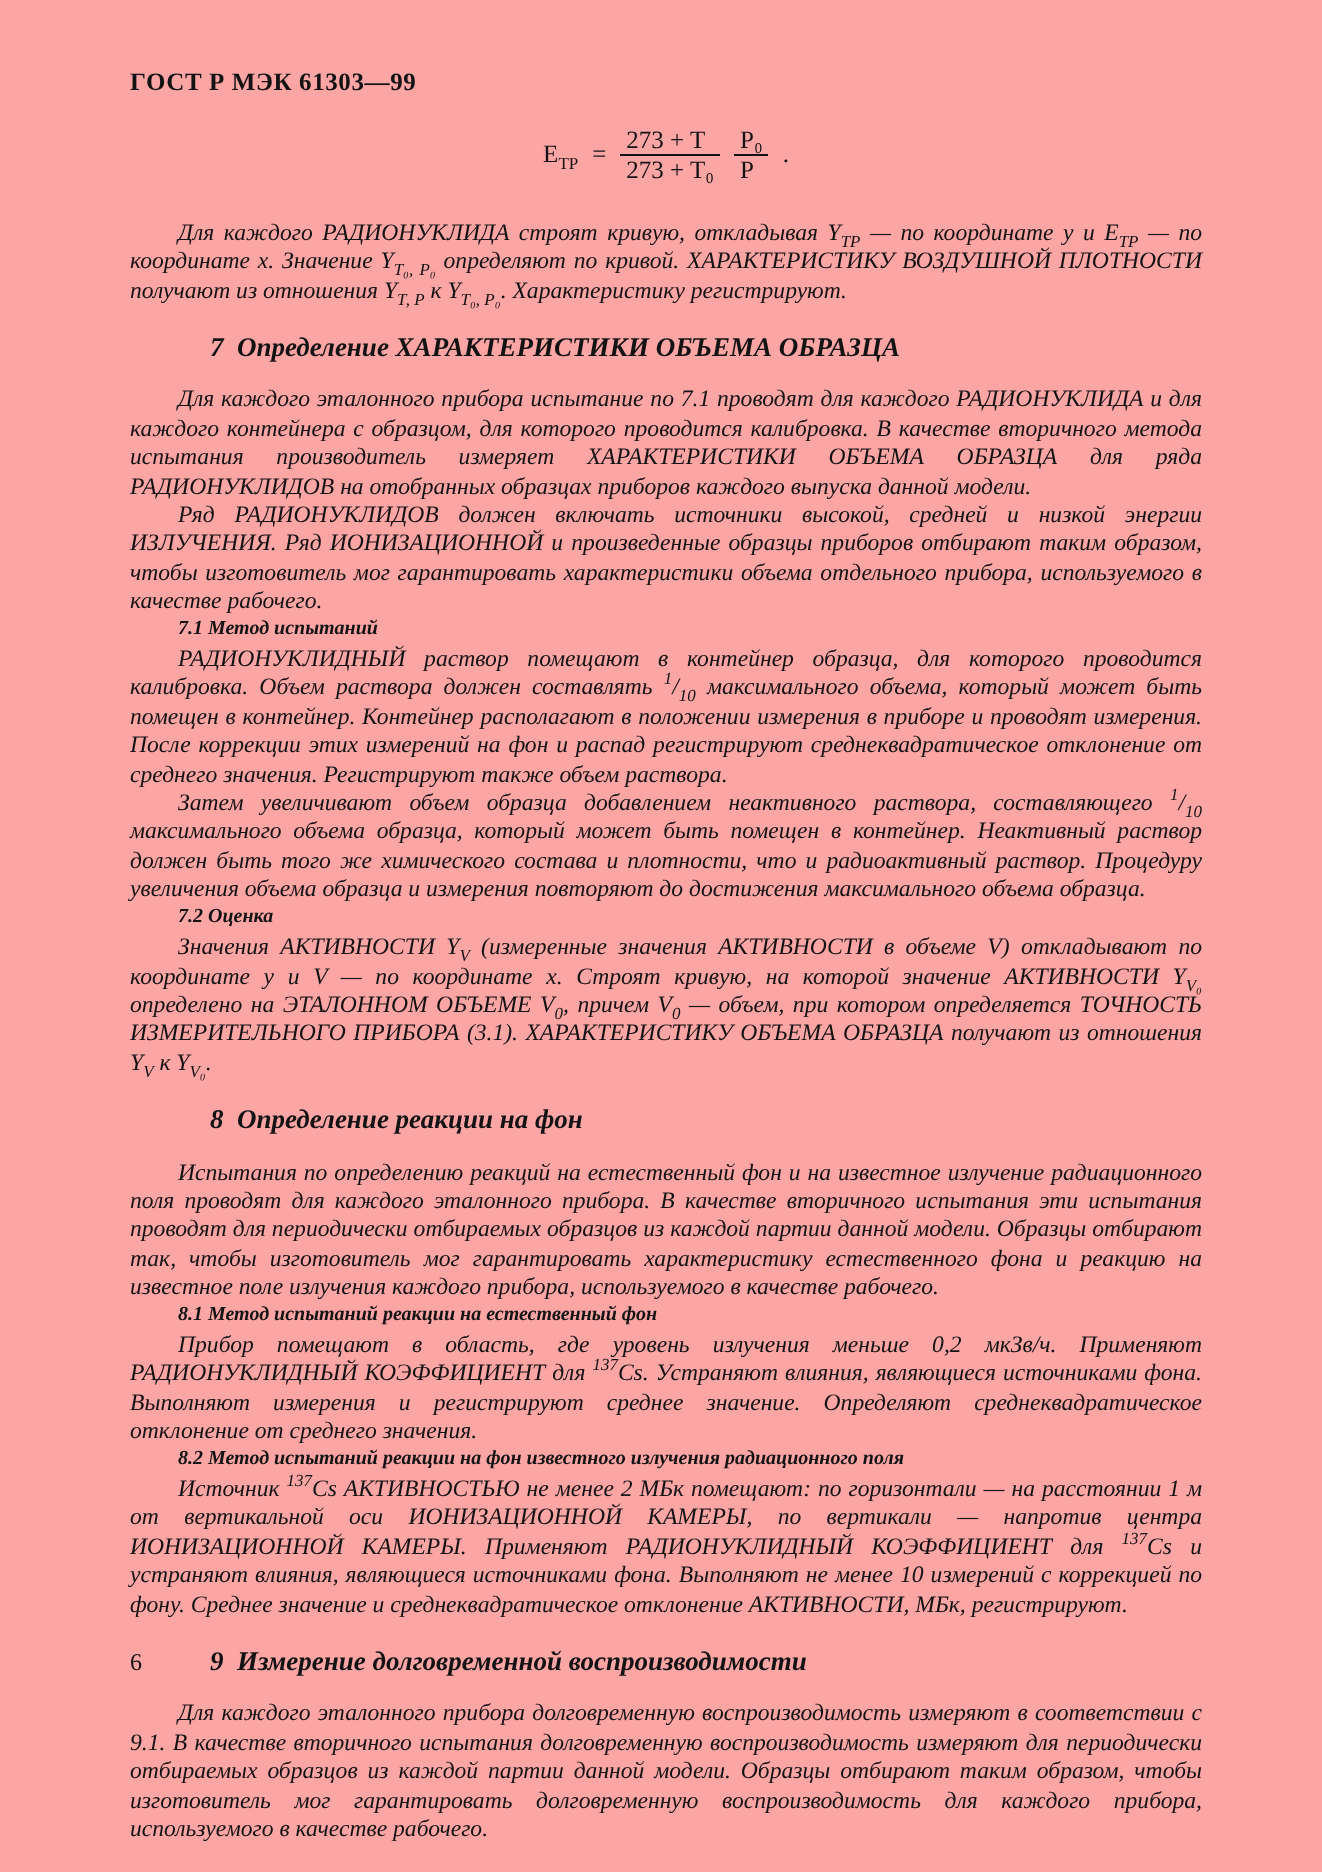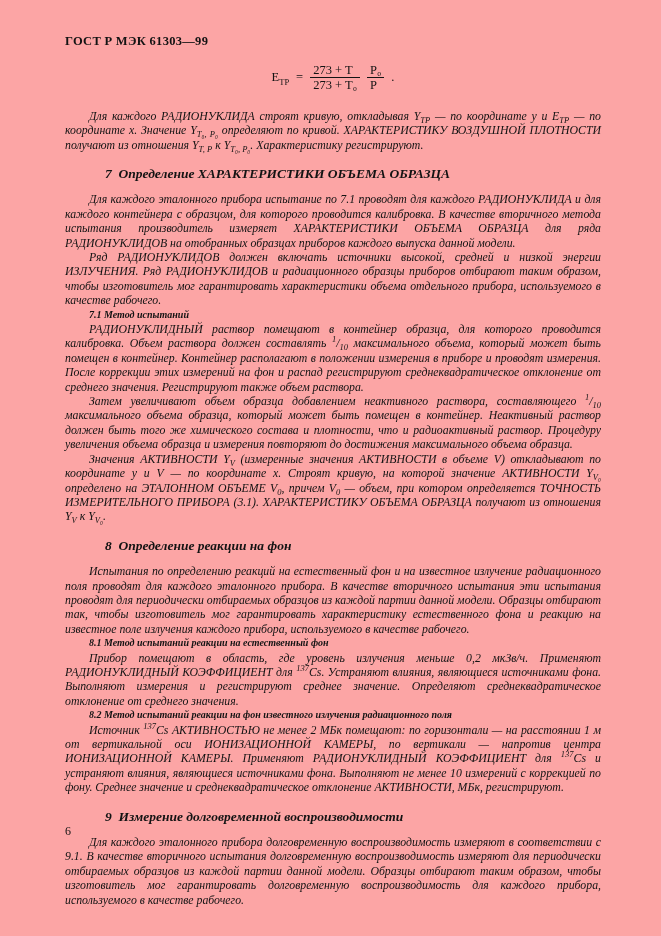--- a/index.html
+++ b/index.html
@@ -87,26 +87,27 @@
     </span>
     <span>.</span>
   </div>
 
   <div class="body-text">
 
     <p class="para"><span>Для каждого РАДИОНУКЛИДА строят кривую, откладывая </span><span>Y</span><sub>ТР</sub><span> — по координате у и </span><span>E</span><sub>ТР</sub><span> — по координате х. Значение </span><span>Y</span><sub>Т₀, Р₀</sub><span> определяют по кривой. ХАРАКТЕРИСТИКУ ВОЗДУШНОЙ ПЛОТНОСТИ получают из отношения </span><span>Y</span><sub>Т, Р</sub><span> к </span><span>Y</span><sub>Т₀, Р₀</sub><span>. Характеристику регистрируют.</span></p>
 
     <div class="section-head">7&nbsp;&nbsp;Определение ХАРАКТЕРИСТИКИ ОБЪЕМА ОБРАЗЦА</div>
     <p class="para">Для каждого эталонного прибора испытание по 7.1 проводят для каждого РАДИОНУКЛИДА и для каждого контейнера с образцом, для которого проводится калибровка. В качестве вторичного метода испытания производитель измеряет ХАРАКТЕРИСТИКИ ОБЪЕМА ОБРАЗЦА для ряда РАДИОНУКЛИДОВ на отобранных образцах приборов каждого выпуска данной модели.</p>
-    <p class="para">Ряд РАДИОНУКЛИДОВ должен включать источники высокой, средней и низкой энергии ИЗЛУЧЕНИЯ. Ряд РАДИОНУКЛИДОВ и радиационного образцы приборов отбирают таким образом, чтобы изготовитель мог гарантировать характеристики объема отдельного прибора, используемого в качестве рабочего.</p>
+    <p class="para">Ряд РАДИОНУКЛИДОВ должен включать источники высокой, средней и низкой энергии ИЗЛУЧЕНИЯ. Ряд ИОНИЗАЦИОННОЙ и произведенные образцы приборов отбирают таким образом, чтобы изготовитель мог гарантировать характеристики объема отдельного прибора, используемого в качестве рабочего.</p>
 
     <p class="subhead">7.1&nbsp;Метод испытаний</p>
     <p class="para"><span>РАДИОНУКЛИДНЫЙ раствор помещают в контейнер образца, для которого проводится калибровка. Объем раствора должен составлять </span><sup>1</sup><span>/</span><sub>10</sub><span> максимального объема, который может быть помещен в контейнер. Контейнер располагают в положении измерения в приборе и проводят измерения. После коррекции этих измерений на фон и распад регистрируют среднеквадратическое отклонение от среднего значения. Регистрируют также объем раствора.</span></p>
     <p class="para"><span>Затем увеличивают объем образца добавлением неактивного раствора, составляющего </span><sup>1</sup><span>/</span><sub>10</sub><span> максимального объема образца, который может быть помещен в контейнер. Неактивный раствор должен быть того же химического состава и плотности, что и радиоактивный раствор. Процедуру увеличения объема образца и измерения повторяют до достижения максимального объема образца.</span></p>
 
+    <p class="subhead">7.2&nbsp;Оценка</p>
     <p class="para"><span>Значения АКТИВНОСТИ </span><span>Y</span><sub>V</sub><span> (измеренные значения АКТИВНОСТИ в объеме </span><span>V</span><span>) откладывают по координате у и </span><span>V</span><span> — по координате х. Строят кривую, на которой значение АКТИВНОСТИ </span><span>Y</span><sub>V₀</sub><span> определено на ЭТАЛОННОМ ОБЪЕМЕ </span><span>V</span><sub>0</sub><span>, причем </span><span>V</span><sub>0</sub><span> — объем, при котором определяется ТОЧНОСТЬ ИЗМЕРИТЕЛЬНОГО ПРИБОРА (3.1). ХАРАКТЕРИСТИКУ ОБЪЕМА ОБРАЗЦА получают из отношения </span><span>Y</span><sub>V</sub><span> к </span><span>Y</span><sub>V₀</sub><span>.</span></p>
 
     <div class="section-head">8&nbsp;&nbsp;Определение реакции на фон</div>
     <p class="para">Испытания по определению реакций на естественный фон и на известное излучение радиационного поля проводят для каждого эталонного прибора. В качестве вторичного испытания эти испытания проводят для периодически отбираемых образцов из каждой партии данной модели. Образцы отбирают так, чтобы изготовитель мог гарантировать характеристику естественного фона и реакцию на известное поле излучения каждого прибора, используемого в качестве рабочего.</p>
 
     <p class="subhead">8.1&nbsp;Метод испытаний реакции на естественный фон</p>
     <p class="para"><span>Прибор помещают в область, где уровень излучения меньше 0,2 мкЗв/ч. Применяют РАДИОНУКЛИДНЫЙ КОЭФФИЦИЕНТ для </span><sup>137</sup><span>Cs. Устраняют влияния, являющиеся источниками фона. Выполняют измерения и регистрируют среднее значение. Определяют среднеквадратическое отклонение от среднего значения.</span></p>
 
     <p class="subhead">8.2&nbsp;Метод испытаний реакции на фон известного излучения радиационного поля</p>
     <p class="para"><span>Источник </span><sup>137</sup><span>Cs АКТИВНОСТЬЮ не менее 2 МБк помещают: по горизонтали — на расстоянии 1 м от вертикальной оси ИОНИЗАЦИОННОЙ КАМЕРЫ, по вертикали — напротив центра ИОНИЗАЦИОННОЙ КАМЕРЫ. Применяют РАДИОНУКЛИДНЫЙ КОЭФФИЦИЕНТ для </span><sup>137</sup><span>Cs и устраняют влияния, являющиеся источниками фона. Выполняют не менее 10 измерений с коррекцией по фону. Среднее значение и среднеквадратическое отклонение АКТИВНОСТИ, МБк, регистрируют.</span></p>

